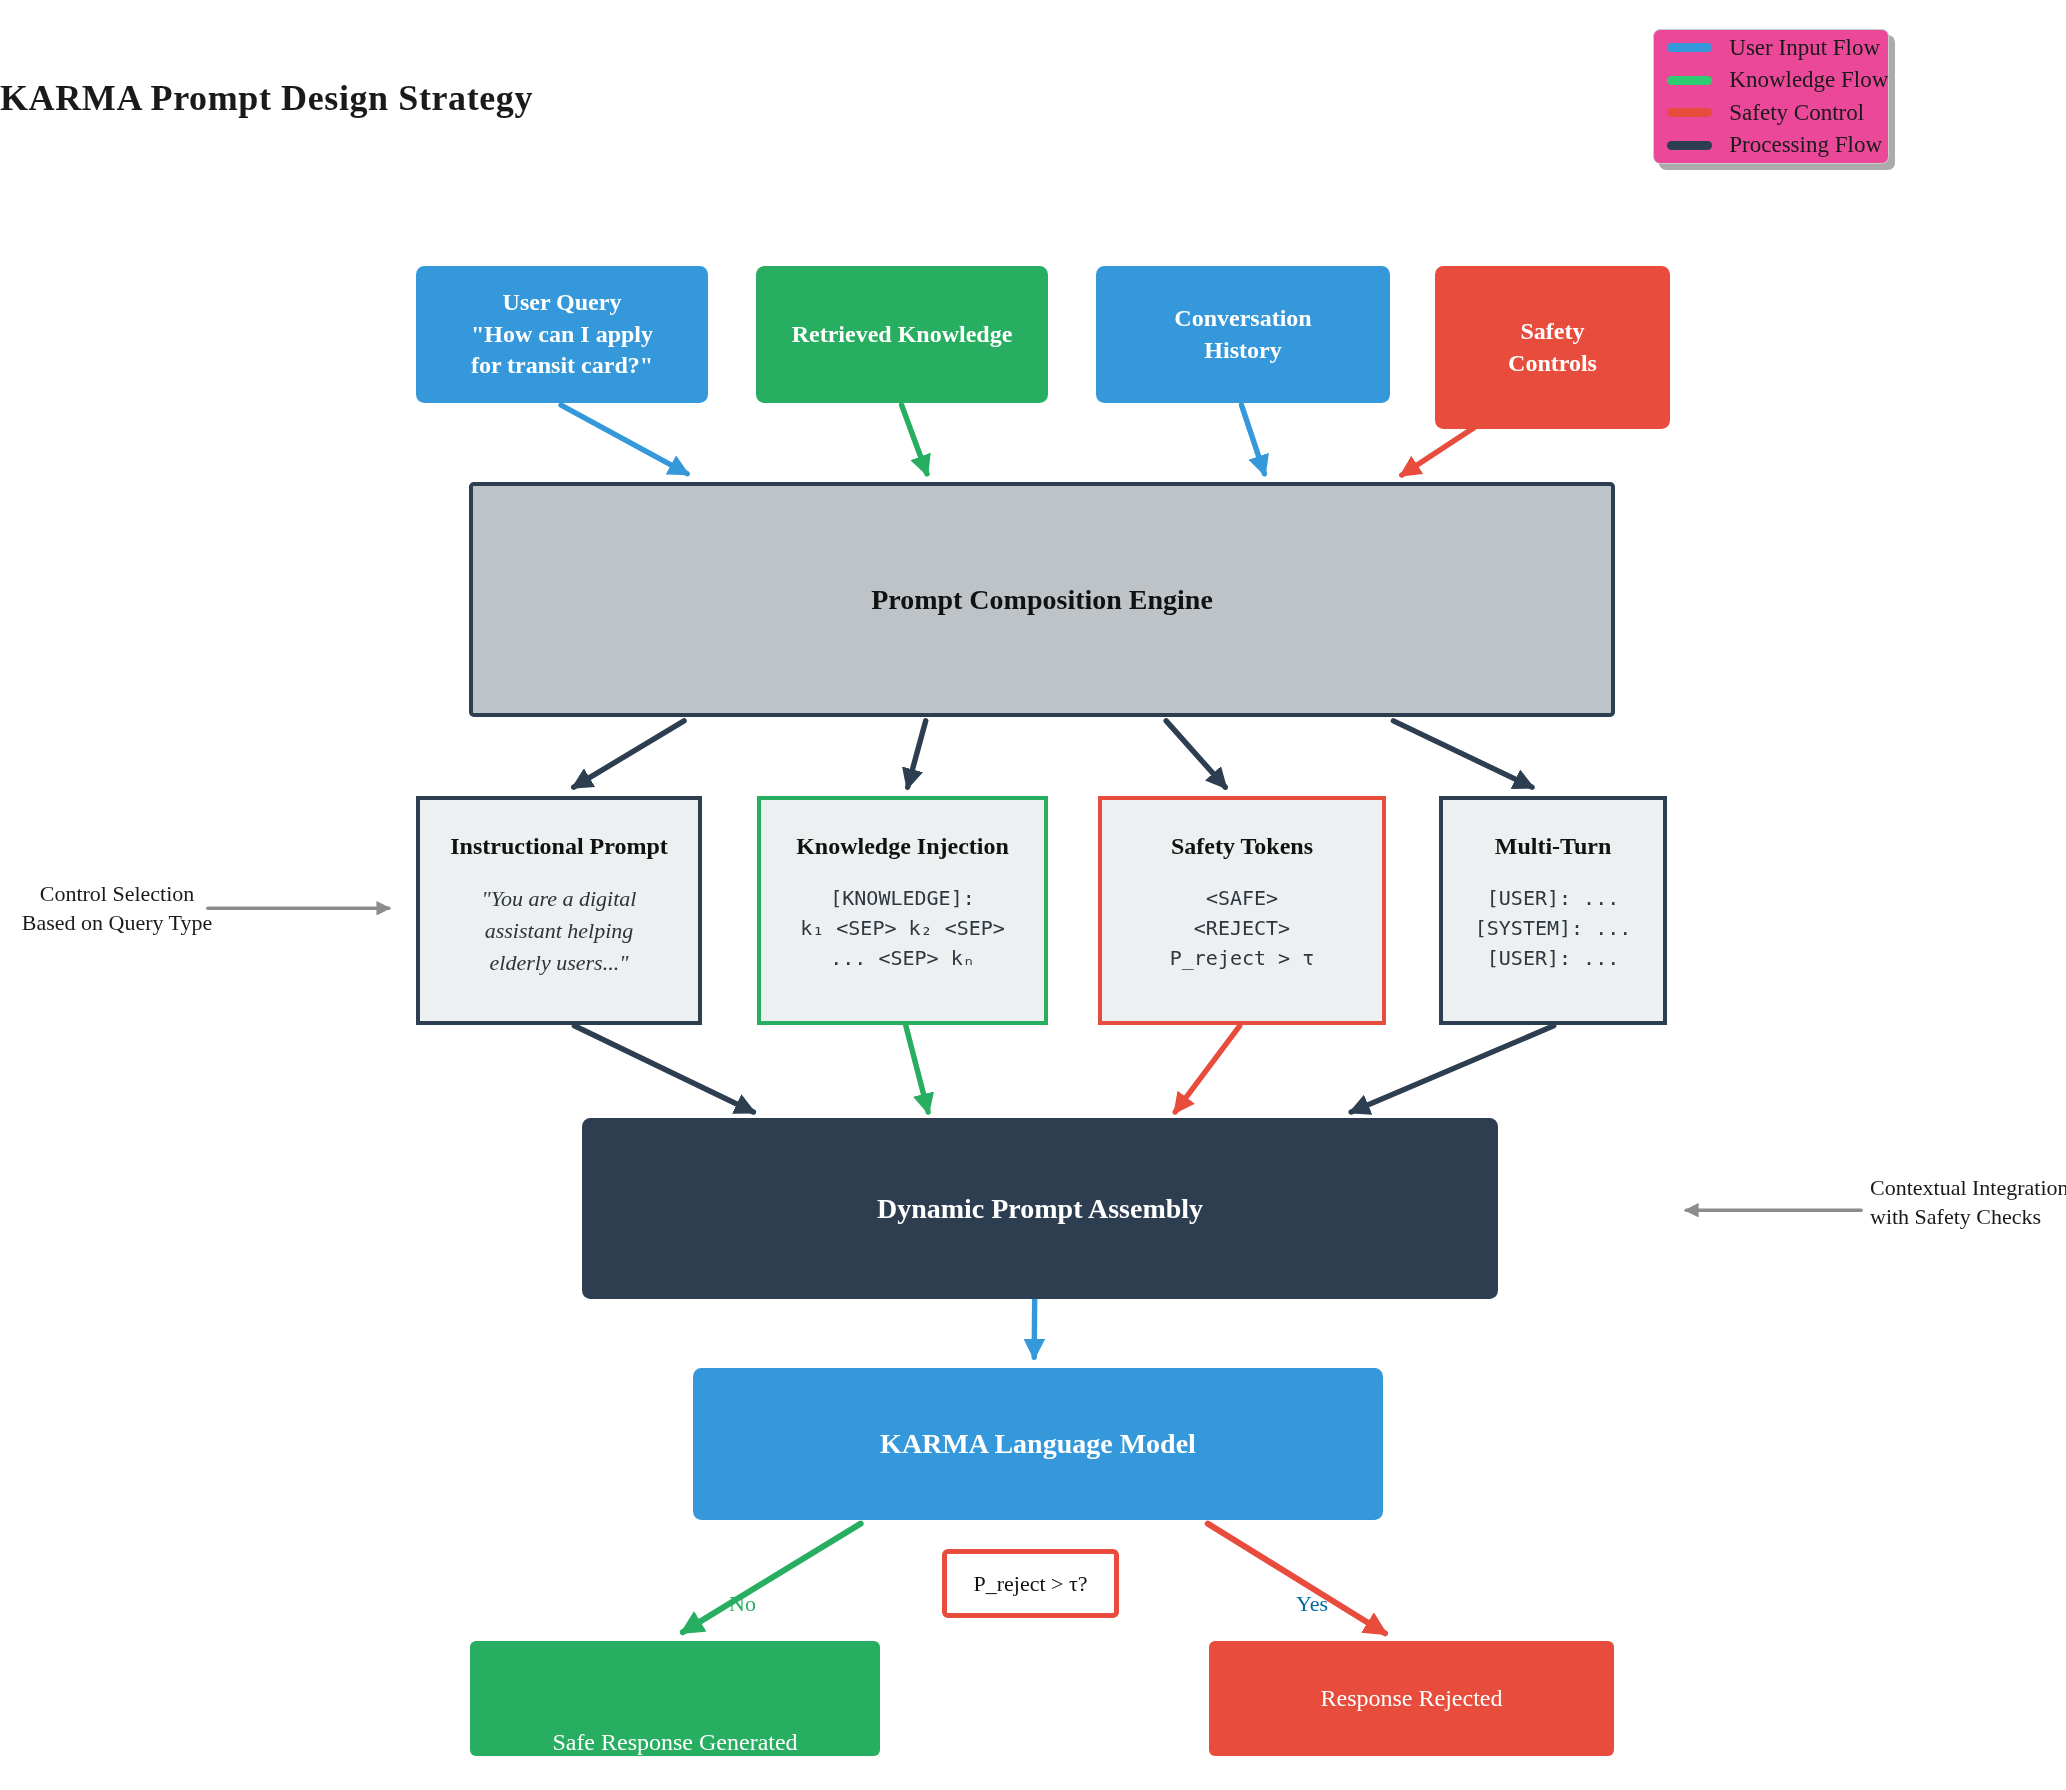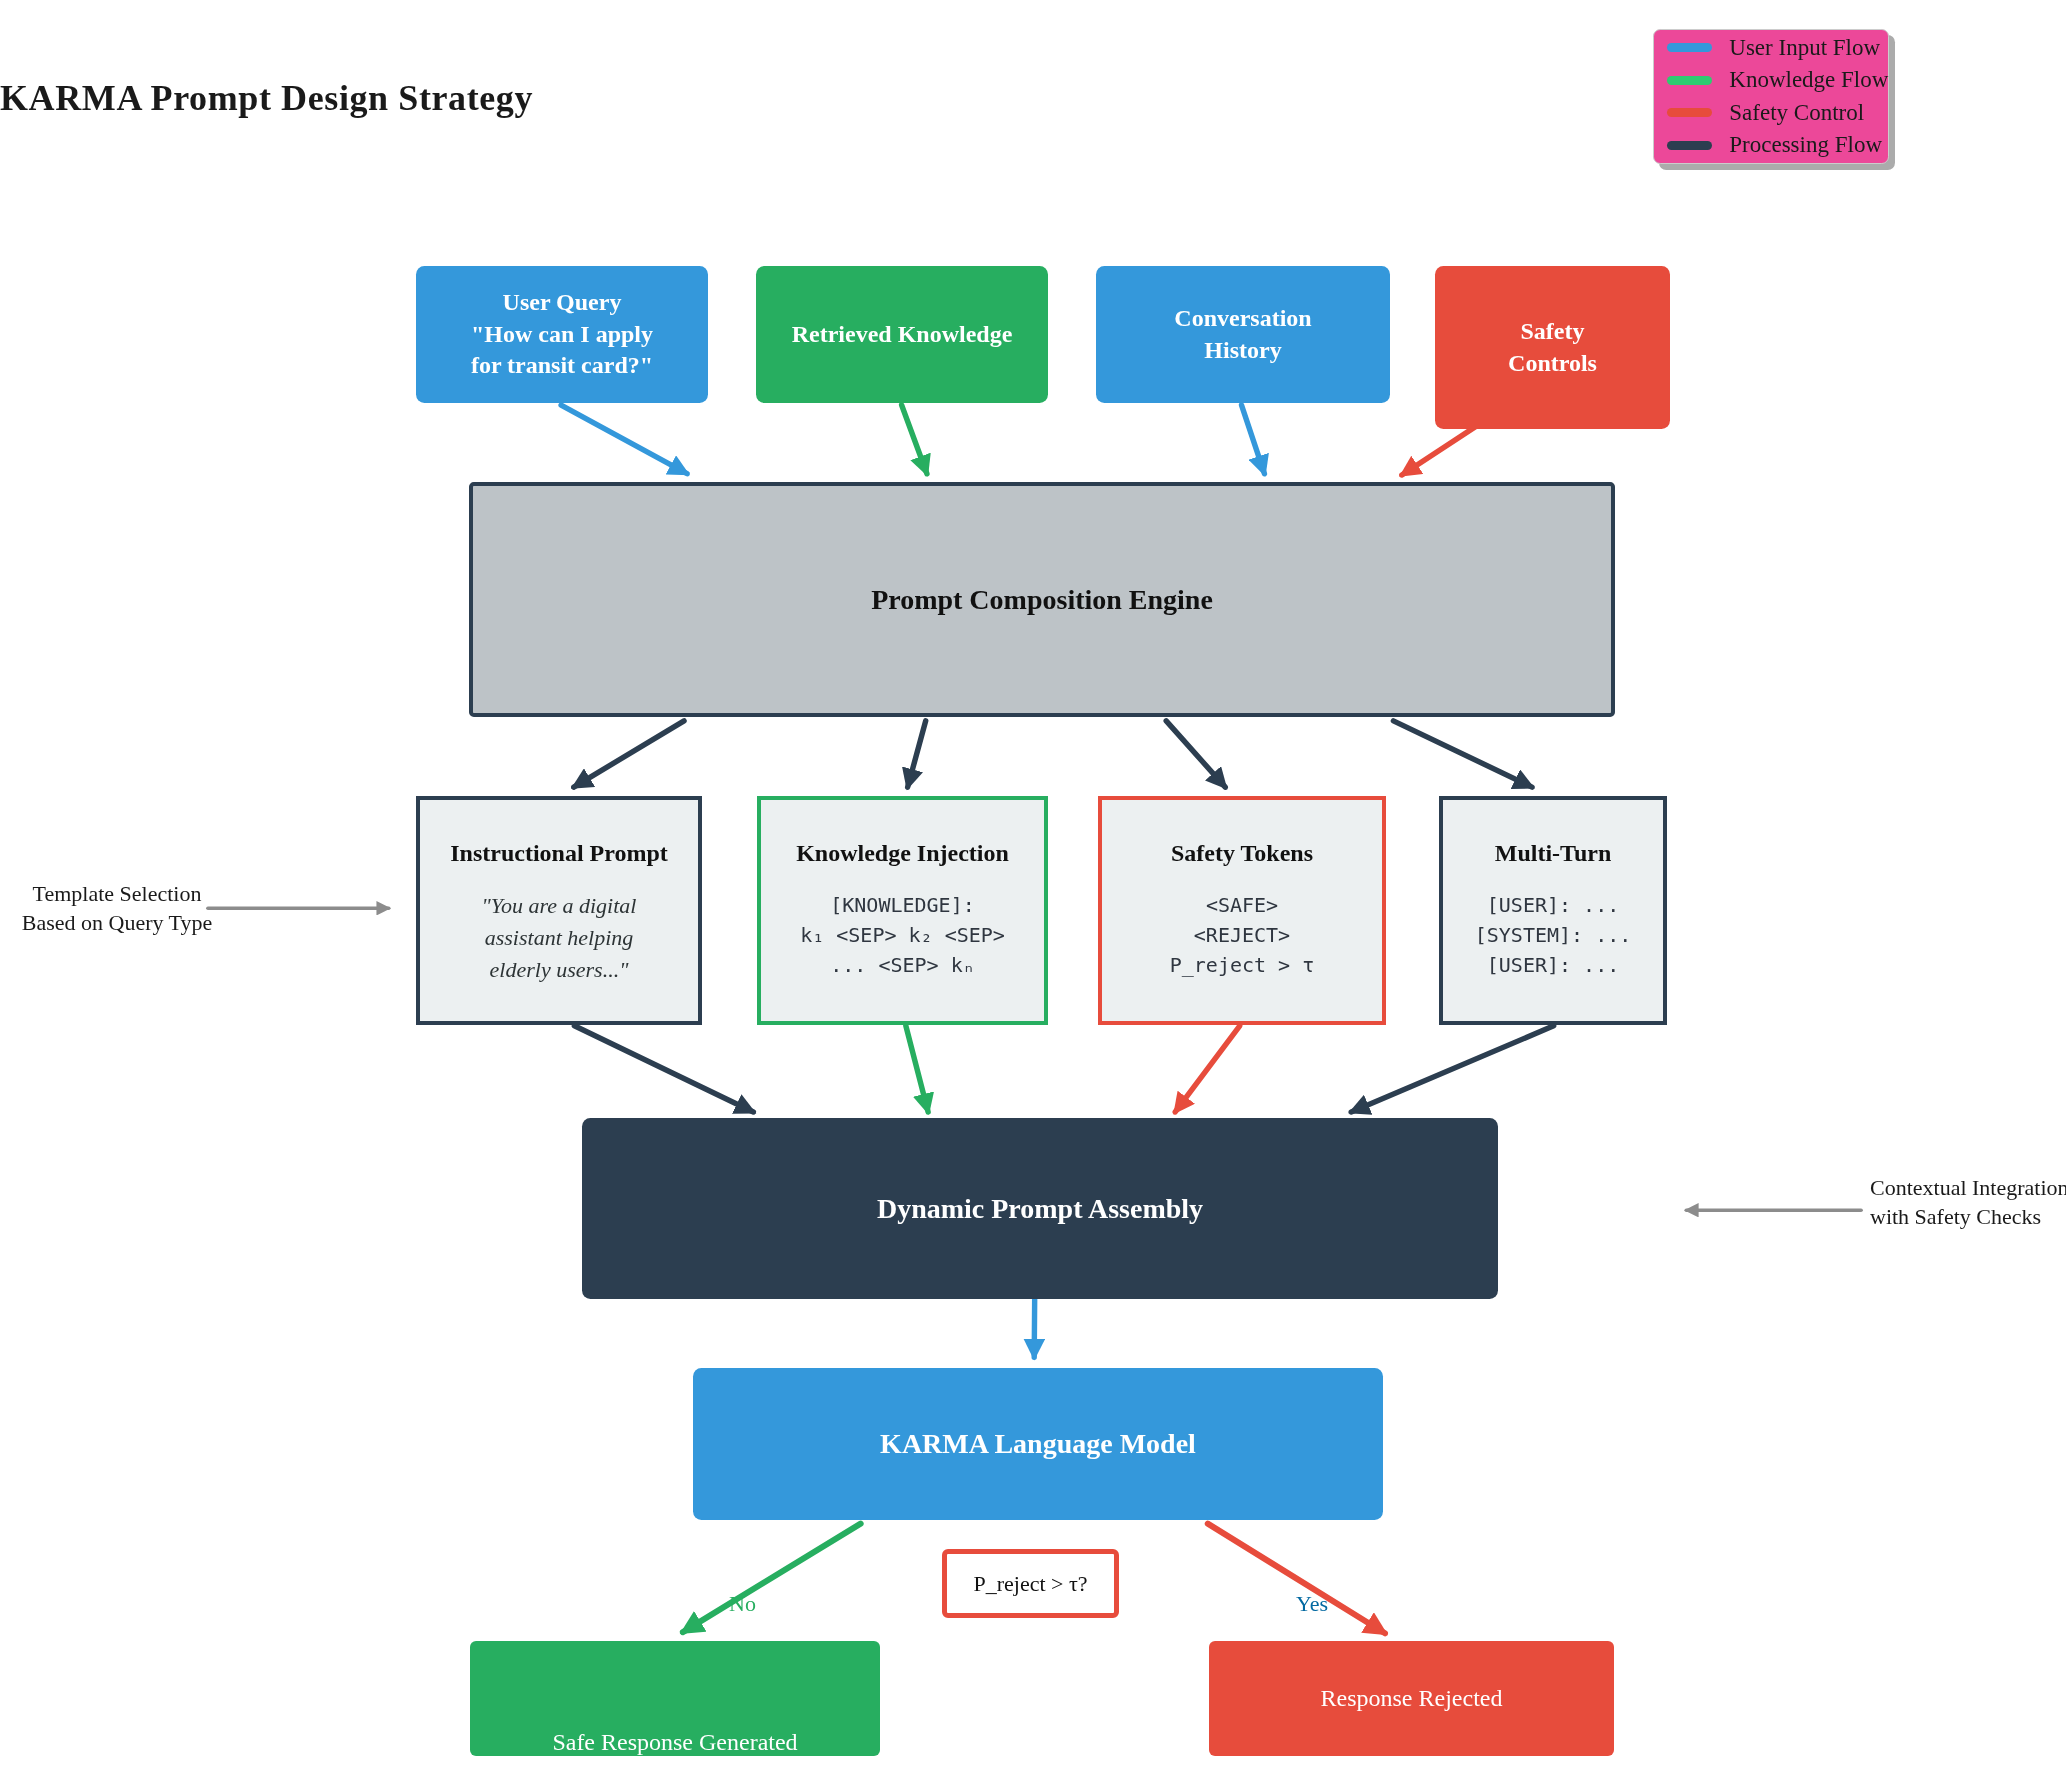--- a/index.html
+++ b/index.html
@@ -31,21 +31,21 @@
 
   .engine{left:469px;top:482px;width:1146px;height:235px;background:#bdc3c7;
           border:4.8px solid #2c3e50;border-radius:4.8px;}
   .engine .lbl{font-weight:bold;font-size:28px;color:#111111;}
 
   .component{top:796px;height:229px;background:#ecf0f1;border:4.8px solid #2c3e50;align-items:flex-start;}
   .c1{left:416px;width:286px;}
   .c2{left:757px;width:291px;border-color:#27ae60;}
   .c3{left:1098px;width:288px;border-color:#e74c3c;}
   .c4{left:1439px;width:228px;}
-  .comp-inner{width:100%;padding-top:40px;}
+  .comp-inner{width:100%;padding-top:25px;margin-top:8px;}
   .comp-title{font-weight:bold;font-size:24px;color:#111111;}
   .comp-body{margin-top:23px;white-space:pre-line;}
   .body-italic{font-style:italic;font-size:22px;color:#2d3436;line-height:1.45;}
   .body-mono{font-family:"DejaVu Sans Mono",monospace;font-size:20px;color:#2f3640;line-height:1.5;}
 
   .assembly{left:582px;top:1118px;width:916px;height:181px;background:#2c3e50;border-radius:8.4px;}
   .assembly .lbl{font-weight:bold;font-size:28px;color:#ffffff;}
 
   .model{left:693px;top:1368px;width:690px;height:152px;background:#3498db;border-radius:8.4px;}
   .model .lbl{font-weight:bold;font-size:28px;color:#ffffff;}
@@ -182,21 +182,21 @@
   </div>
   <div class="node component c4">
     <div class="comp-inner">
       <div class="comp-title">Multi-Turn</div>
       <div class="comp-body body-mono">[USER]: ...
 [SYSTEM]: ...
 [USER]: ...</div>
     </div>
   </div>
 
-  <div class="annotation ann-left">Template Selection
+  <div class="annotation ann-left">Control Selection
 Based on Query Type</div>
   <div class="annotation ann-right">Contextual Integration
 with Safety Checks</div>
 
   <div class="node assembly">
     <span class="lbl">Dynamic Prompt Assembly</span>
   </div>
 
   <div class="node model">
     <span class="lbl">KARMA Language Model</span>

